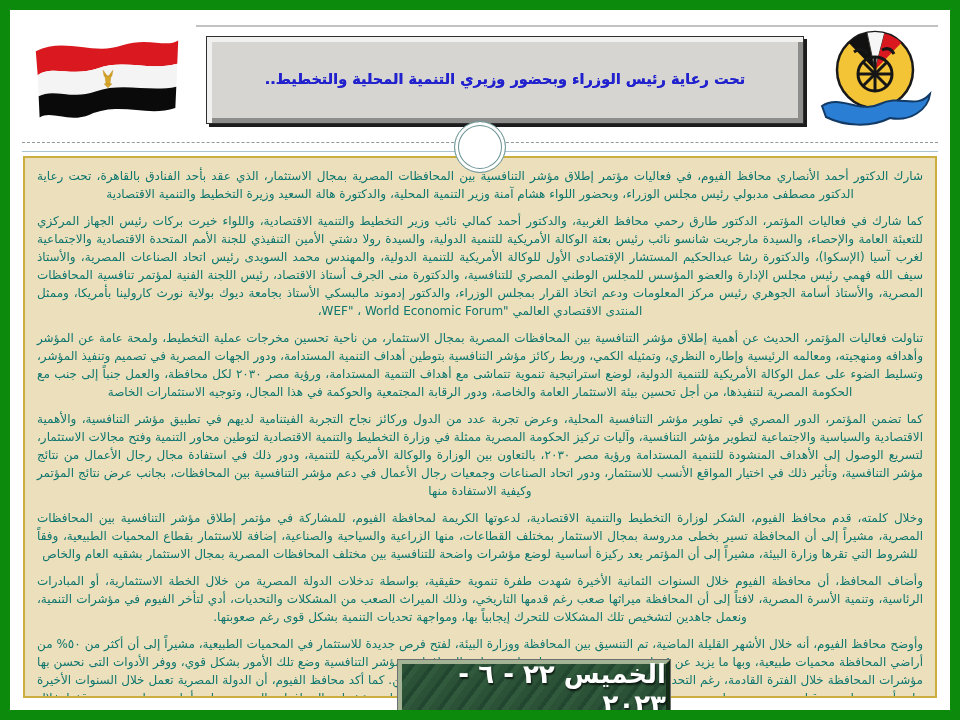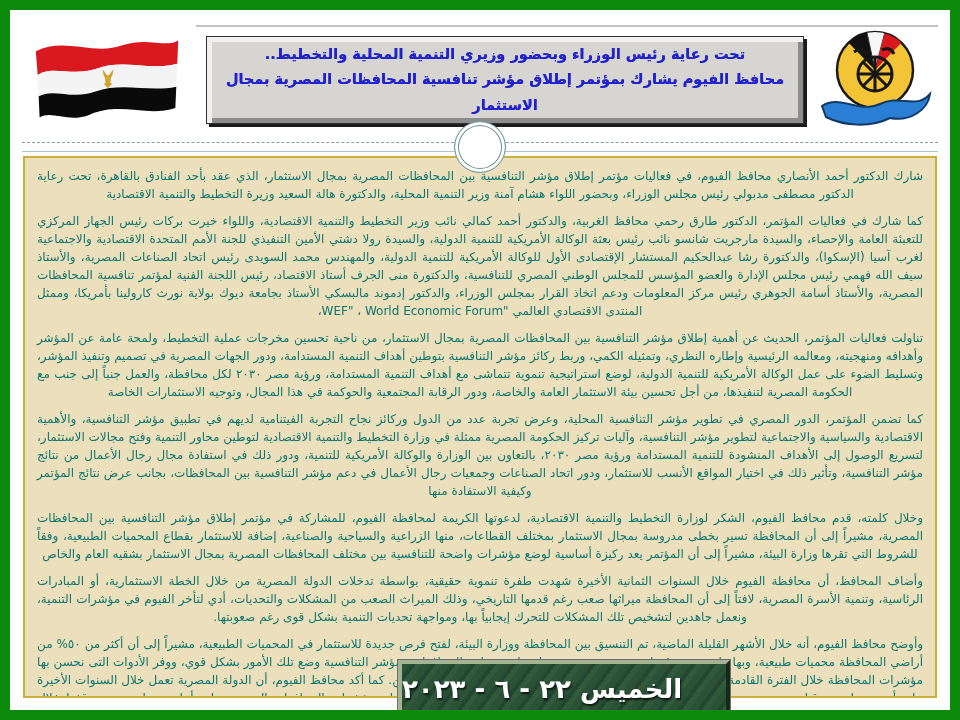--- a/index.html
+++ b/index.html
@@ -15,21 +15,21 @@
   .logo-wrap{position:absolute;top:14px;right:14px;width:122px;height:112px;}
   .title-box{
     position:absolute;left:196px;top:26px;width:598px;height:88px;
     background:#d6d5d2;border:1px solid #2f2f2f;
     box-shadow:inset 6px 6px 0 -1px #f1f1ef, inset -6px -6px 0 -1px #8d8d8b, 3px 3px 0 #1c1c1c;
     display:flex;flex-direction:column;justify-content:center;align-items:center;
     padding:4px 18px;box-sizing:border-box;
   }
   .title-box .t1,.title-box .t2{
     color:#2121cd;font-weight:bold;font-size:14.5px;line-height:1.75;
-    text-align:center;direction:rtl;text-shadow:0 0 0 #2121cd;
+    text-align:right;direction:rtl;text-shadow:0 0 0 #2121cd;
   }
   
   .dash-line{position:absolute;top:132px;left:12px;right:12px;border-top:1px dashed #8f9b9b;}
   .blue-line{position:absolute;top:141px;left:12px;right:12px;height:1px;background:#aac4d4;}
   .ring{
     position:absolute;left:444px;top:111px;width:50px;height:50px;border-radius:50%;
     background:#ffffff;border:1px solid #6b9494;
     box-shadow:inset 0 0 0 3px #ffffff, inset 0 0 0 4px #6b9494;
     z-index:3;
   }
@@ -39,27 +39,27 @@
     background:#ecdfbb;border:2px solid #ccae3f;
     box-sizing:border-box;padding:9px 12px 6px 12px;
     direction:rtl;overflow:hidden;z-index:1;
   }
   .content p{
     margin:0 0 9px 0;color:#0f766e;font-size:12px;line-height:1.5;
     text-align:justify;text-align-last:center;
   }
   
   .date-banner{
-    position:absolute;left:388px;top:650px;width:332px;height:58px;z-index:5;
+    position:absolute;left:388px;top:650px;width:272px;height:58px;z-index:5;
     box-sizing:border-box;
     background:repeating-linear-gradient(127deg,#2b5236 0 7px,#224630 7px 11px,#31593c 11px 16px);
     border-top:4px solid #a4b394;border-left:4px solid #a4b394;
     border-right:4px solid #142a17;border-bottom:4px solid #142a17;
     box-shadow:0 0 0 1px #6e6e6e;
-    display:flex;align-items:center;
+    display:flex;align-items:center;justify-content:center;
   }
   .date-banner span{
     color:#ffffff;font-weight:bold;font-size:26px;direction:rtl;
     text-shadow:1px 2px 2px rgba(0,0,0,.7);
     font-family:"DejaVu Sans","Liberation Sans",sans-serif;
   }
 </style>
 </head>
 <body>
 
@@ -98,21 +98,20 @@
       <line x1="49" y1="38" x2="73" y2="62"></line>
       <line x1="73" y1="38" x2="49" y2="62"></line>
     </g>
     <path d="M40,28 q8,-6 14,2 M68,26 q8,-4 12,4" stroke="#161616" stroke-width="3" fill="none"></path>
     <path d="M8,82 C26,70 46,90 66,80 C86,70 102,86 116,70 C114,86 96,98 76,94 C56,104 30,102 12,93 Z" fill="#2a7fd4" stroke="#123a66" stroke-width="2"></path>
   </svg>
 </div>
 
 <div class="title-box">
   <div class="t1">تحت رعاية رئيس الوزراء وبحضور وزيري التنمية المحلية والتخطيط..</div>
-  <div class="t2">محافظ الفيوم يشارك بمؤتمر إطلاق مؤشر تنافسية المحافظات المصرية بمجال الاستثمار</div>
 </div>
 
 <div class="dash-line"></div>
 <div class="blue-line"></div>
 <div class="ring"></div>
 
 <div class="content">
   <p>شارك الدكتور أحمد الأنصاري محافظ الفيوم، في فعاليات مؤتمر إطلاق مؤشر التنافسية بين المحافظات المصرية بمجال الاستثمار، الذي عقد بأحد الفنادق بالقاهرة، تحت رعاية الدكتور مصطفى مدبولي رئيس مجلس الوزراء، وبحضور اللواء هشام آمنة وزير التنمية المحلية، والدكتورة هالة السعيد وزيرة التخطيط والتنمية الاقتصادية</p>
   <p>كما شارك في فعاليات المؤتمر، الدكتور طارق رحمي محافظ الغربية، والدكتور أحمد كمالي نائب وزير التخطيط والتنمية الاقتصادية، واللواء خيرت بركات رئيس الجهاز المركزي للتعبئة العامة والإحصاء، والسيدة مارجريت شانسو نائب رئيس بعثة الوكالة الأمريكية للتنمية الدولية، والسيدة رولا دشتي الأمين التنفيذي للجنة الأمم المتحدة الاقتصادية والاجتماعية لغرب آسيا (الإسكوا)، والدكتورة رشا عبدالحكيم المستشار الإقتصادى الأول للوكالة الأمريكية للتنمية الدولية، والمهندس محمد السويدى رئيس اتحاد الصناعات المصرية، والأستاذ سيف الله فهمي رئيس مجلس الإدارة والعضو المؤسس للمجلس الوطني المصري للتنافسية، والدكتورة منى الجرف أستاذ الاقتصاد، رئيس اللجنة الفنية لمؤتمر تنافسية المحافظات المصرية، والأستاذ أسامة الجوهري رئيس مركز المعلومات ودعم اتخاذ القرار بمجلس الوزراء، والدكتور إدموند مالبسكي الأستاذ بجامعة ديوك بولاية نورث كارولينا بأمريكا، وممثل المنتدى الاقتصادي العالمي "WEF" ، World Economic Forum،</p>
   <p>تناولت فعاليات المؤتمر، الحديث عن أهمية إطلاق مؤشر التنافسية بين المحافظات المصرية بمجال الاستثمار، من ناحية تحسين مخرجات عملية التخطيط، ولمحة عامة عن المؤشر وأهدافه ومنهجيته، ومعالمه الرئيسية وإطاره النظري، وتمثيله الكمي، وربط ركائز مؤشر التنافسية بتوطين أهداف التنمية المستدامة، ودور الجهات المصرية في تصميم وتنفيذ المؤشر، وتسليط الضوء على عمل الوكالة الأمريكية للتنمية الدولية، لوضع استراتيجية تنموية تتماشى مع أهداف التنمية المستدامة، ورؤية مصر ٢٠٣٠ لكل محافظة، والعمل جنباً إلى جنب مع الحكومة المصرية لتنفيذها، من أجل تحسين بيئة الاستثمار العامة والخاصة، ودور الرقابة المجتمعية والحوكمة في هذا المجال، وتوجيه الاستثمارات الخاصة</p>

